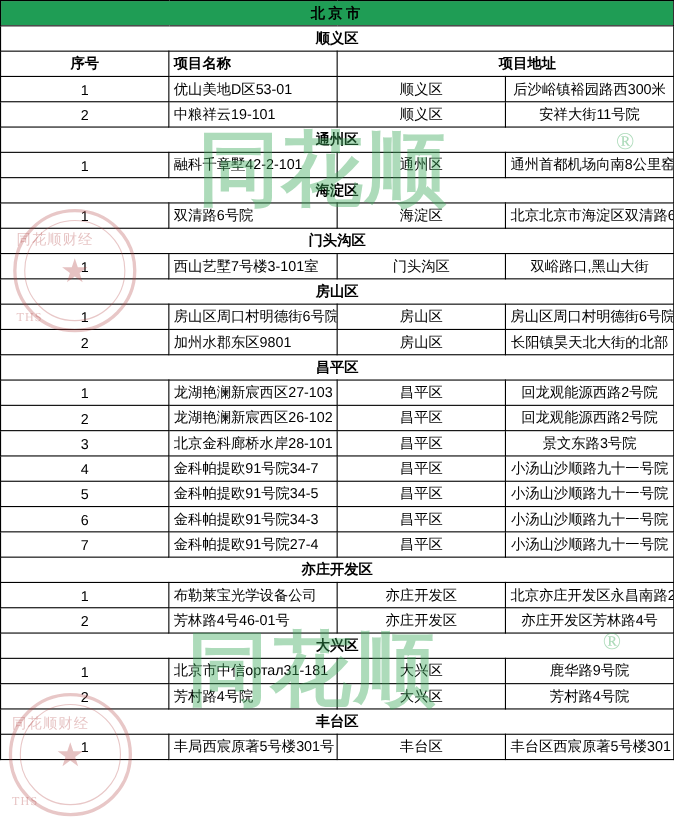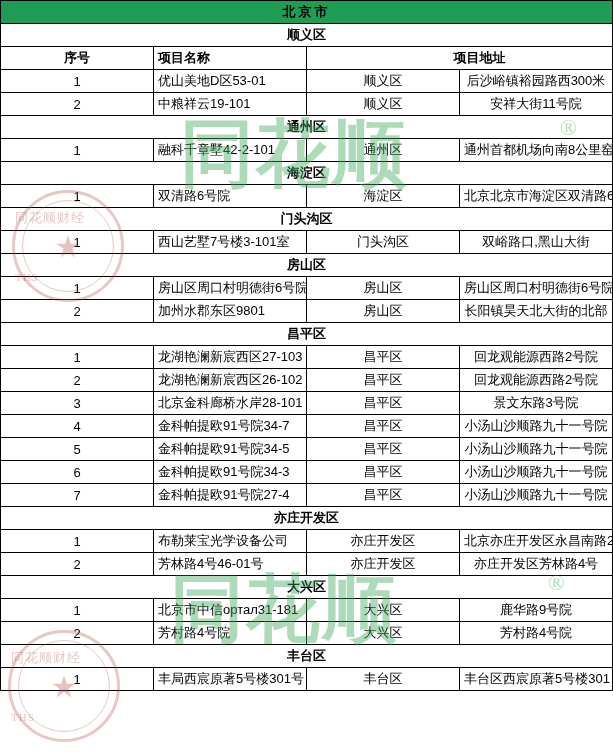--- a/index.html
+++ b/index.html
@@ -58,21 +58,21 @@
     position: absolute;
     width: 100%;
     top: 16px;
     color: rgba(180, 70, 70, 0.33);
     font-family: "Liberation Serif", serif;
     font-size: 13px;
     letter-spacing: 1px;
   }
   .wm-seal .seal-text2 {
     top: auto;
-    bottom: 16px;
+    bottom: 4px;
     font-size: 11px;
   }
   .wm-seal .seal-star {
     position: absolute;
     left: 50%;
     top: 50%;
     transform: translate(-50%, -50%);
     color: rgba(180, 70, 70, 0.33);
     font-size: 30px;
   }

